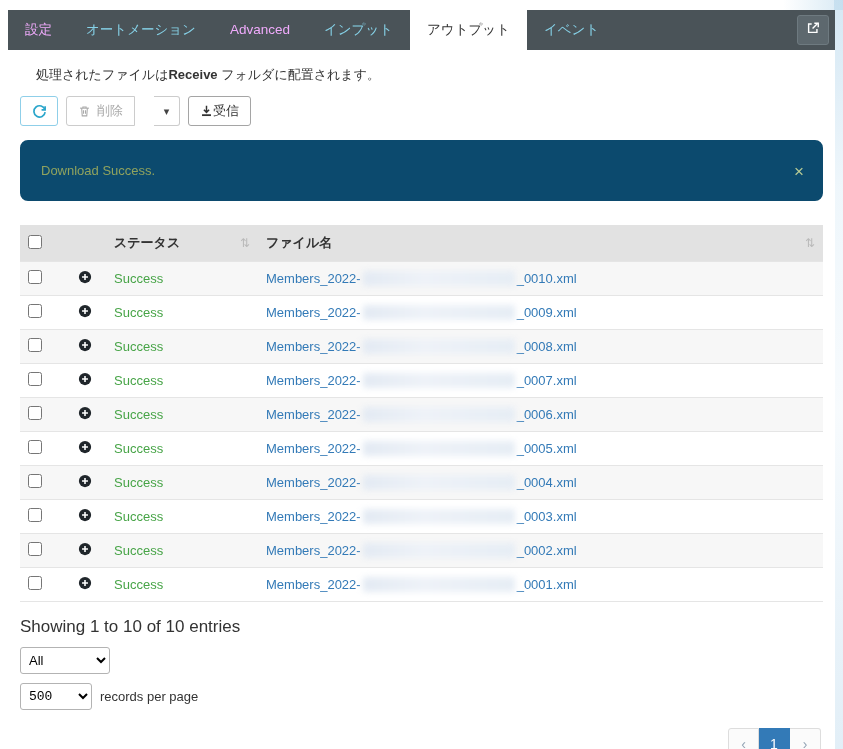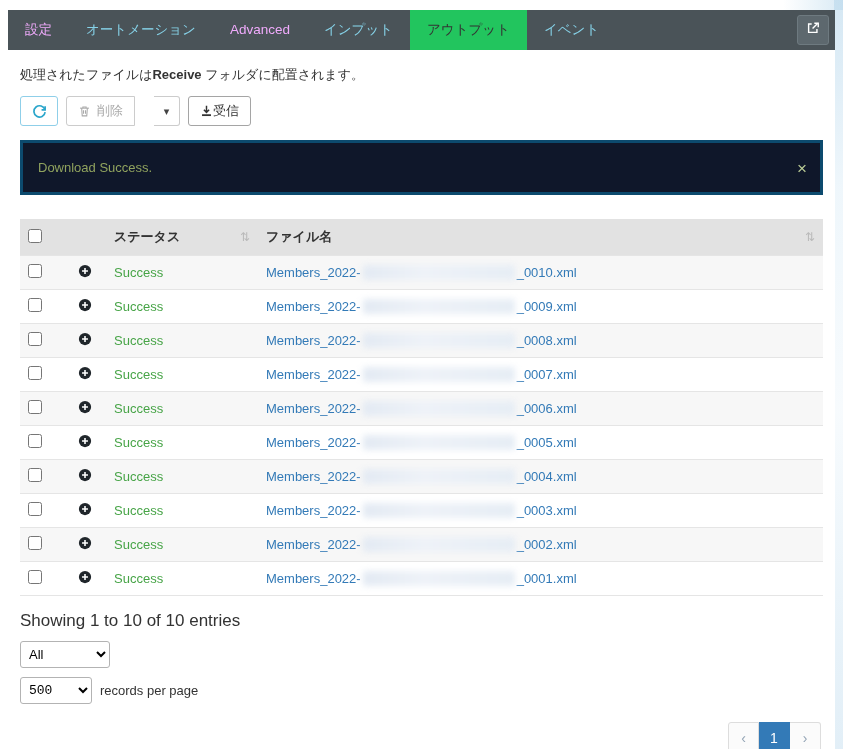--- a/index.html
+++ b/index.html
@@ -33,35 +33,35 @@
   }
   .tab {
     padding: 0 17px;
     line-height: 40px;
     font-size: 13.5px;
     cursor: pointer;
     white-space: nowrap;
   }
   .tab--plain { color: #f0abfc; }
   .tab--link  { color: #86d2e8; }
-  .tab--active { background: #22c55e; color: #333; }
+  .tab--active { background: #ffffff; color: #333; }
   .external-btn {
     position: absolute; right: 6px; top: 5px;
     width: 32px; height: 30px;
     background: #5d686e;
     border: 1px solid #6e7a80;
     border-radius: 3px;
     display: flex; align-items: center; justify-content: center;
     color: #fff; cursor: pointer;
   }
 
   
   .content { background: #fff; padding: 14px 12px 0 12px; }
 
-  .desc { font-size: 13px; margin: 2px 0 12px 0; }
+  .desc { font-size: 13px; margin: 2px 0 12px 16px; }
   .desc b { font-weight: bold; }
 
   .toolbar { display: flex; align-items: center; gap: 8px; margin-bottom: 14px; }
   .btn {
     height: 30px;
     background: #fff;
     border: 1px solid #ccc;
     border-radius: 3px;
     font-size: 13px;
     display: inline-flex; align-items: center; justify-content: center;
@@ -72,23 +72,23 @@
   .btn svg { display: block; }
   .btn-refresh { width: 38px; padding: 0; color: #2ba6cb; border-color: #8fcfe9; }
   .btn-group { display: inline-flex; gap: 19px; }
   .btn-delete { color: #a9a9a9; border-radius: 3px 0 0 3px; gap: 6px; }
   .btn-caret { width: 26px; padding: 0; border-left: none; border-radius: 0 3px 3px 0; color: #444; font-size: 11px; }
   .btn-receive { color: #333; border-color: #a5a5a5; }
 
   
   .alert {
     position: relative;
-    background: #0f172a;
-    border: 3px solid #0c4a6e;
-    border-radius: 0;
+    background: #0c4a6e;
+    border: 6px solid #0c4a6e;
+    border-radius: 8px;
     color: #90a35e;
     font-size: 13px;
     padding: 17px 34px 17px 15px;
     margin-bottom: 24px;
   }
   .alert-close {
     position: absolute; right: 13px; top: 50%;
     transform: translateY(-50%);
     color: #b9cb95; font-size: 17px; line-height: 1;
     background: none; border: none; cursor: pointer;

